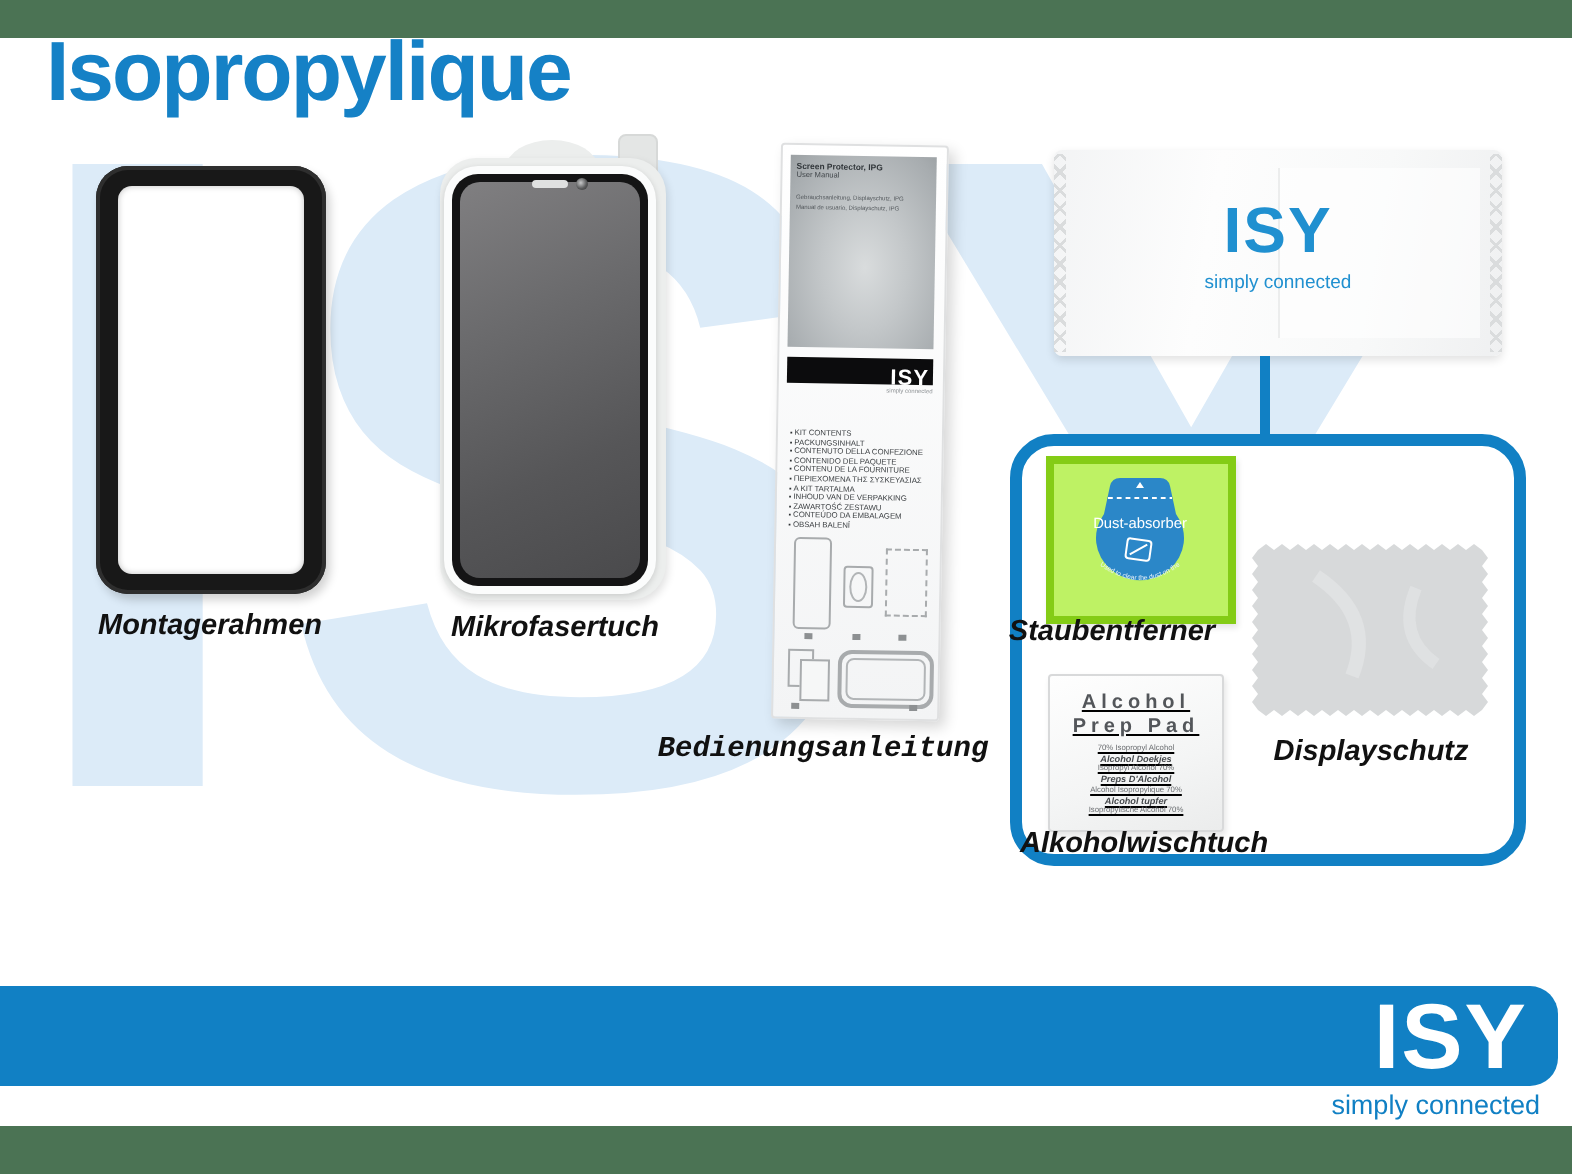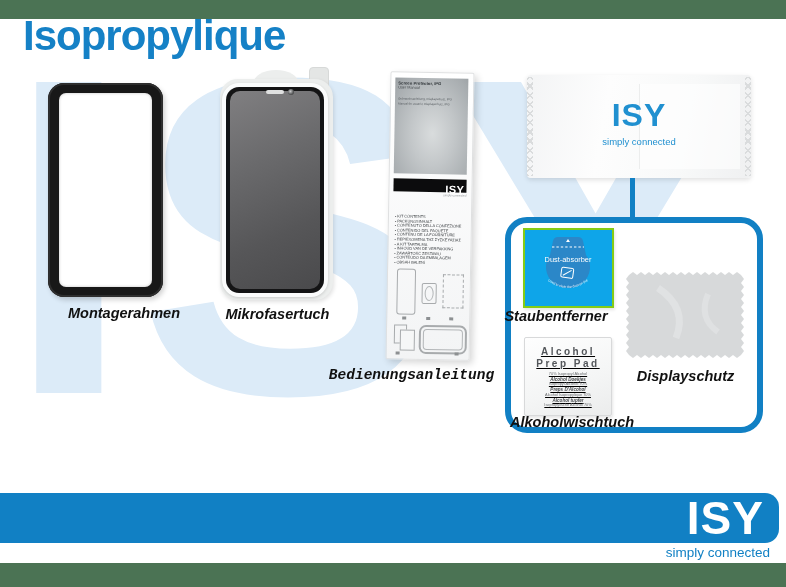--- a/index.html
+++ b/index.html
@@ -66,22 +66,22 @@
        border-left:1px solid #eceded;}
   #kit-logo{position:absolute;left:0;top:24px;width:224px;text-align:center;
        font:700 32px/1 "Liberation Sans",sans-serif;color:#2090d0;letter-spacing:1px;}
   #kit-tag{position:absolute;left:0;top:62px;width:224px;text-align:center;
        font:400 9.5px/1 "Liberation Sans",sans-serif;color:#2090d0;}
   
   #connector{position:absolute;left:630px;top:178px;width:5px;height:42px;background:#1180c4;z-index:2;}
   #accbox{position:absolute;left:505px;top:217px;width:258px;height:216px;background:#fff;
        border:6px solid #1180c4;border-radius:22px;z-index:2;box-sizing:border-box;}
   
-  #dust-card{position:absolute;left:523px;top:228px;width:87px;height:76px;background:#0ea5e9;
-       border:2px solid #84cc16;box-shadow:1px 2px 3px rgba(0,0,0,.10);z-index:3;}
+  #dust-card{position:absolute;left:523px;top:228px;width:87px;height:76px;background:#bef264;
+       border:4px solid #84cc16;box-shadow:1px 2px 3px rgba(0,0,0,.10);z-index:3;}
   
   #alc-pad{position:absolute;left:524px;top:337px;width:86px;height:77px;z-index:3;
        background:linear-gradient(160deg,#fefefe 0%,#f4f5f5 60%,#ebecec 100%);
        border:1px solid #d8d9da;border-radius:2px;box-shadow:1px 2px 3px rgba(0,0,0,.10);
        text-align:center;text-decoration:underline;}
   .alc-title{font:700 10px/1.15 "Liberation Sans",sans-serif;color:#53565a;letter-spacing:2.5px;}
   .alc-sm{font:400 3.9px/1.2 "Liberation Sans",sans-serif;color:#6a6d70;}
   .alc-bd{font:italic 700 4.6px/1.25 "Liberation Sans",sans-serif;color:#46494c;}
   
   #cloth{position:absolute;left:622px;top:266px;z-index:3;}
@@ -101,21 +101,21 @@
   <div id="watermark">ISY</div>
 
   <div class="bar-green" style="top:0;height:19px;z-index:6;"></div>
   <div class="bar-green" style="top:563px;height:24px;z-index:6;"></div>
 
   <div id="title">Isopropylique</div>
 
   <div id="mframe">
     <div id="mframe-window"></div>
   </div>
-  <div class="lbl" style="left:30px;top:305px;width:150px;text-align:right;">Montagerahmen</div>
+  <div class="lbl" style="left:30px;top:305px;width:150px;">Montagerahmen</div>
 
   <div id="sp-bump"></div>
   <div id="sp-tab"></div>
   <div id="sp-backing"></div>
   <div id="sp-body">
     <div id="sp-black">
       <div id="sp-screen"></div>
       <div id="sp-speaker"></div>
       <div id="sp-camera"></div>
     </div>

